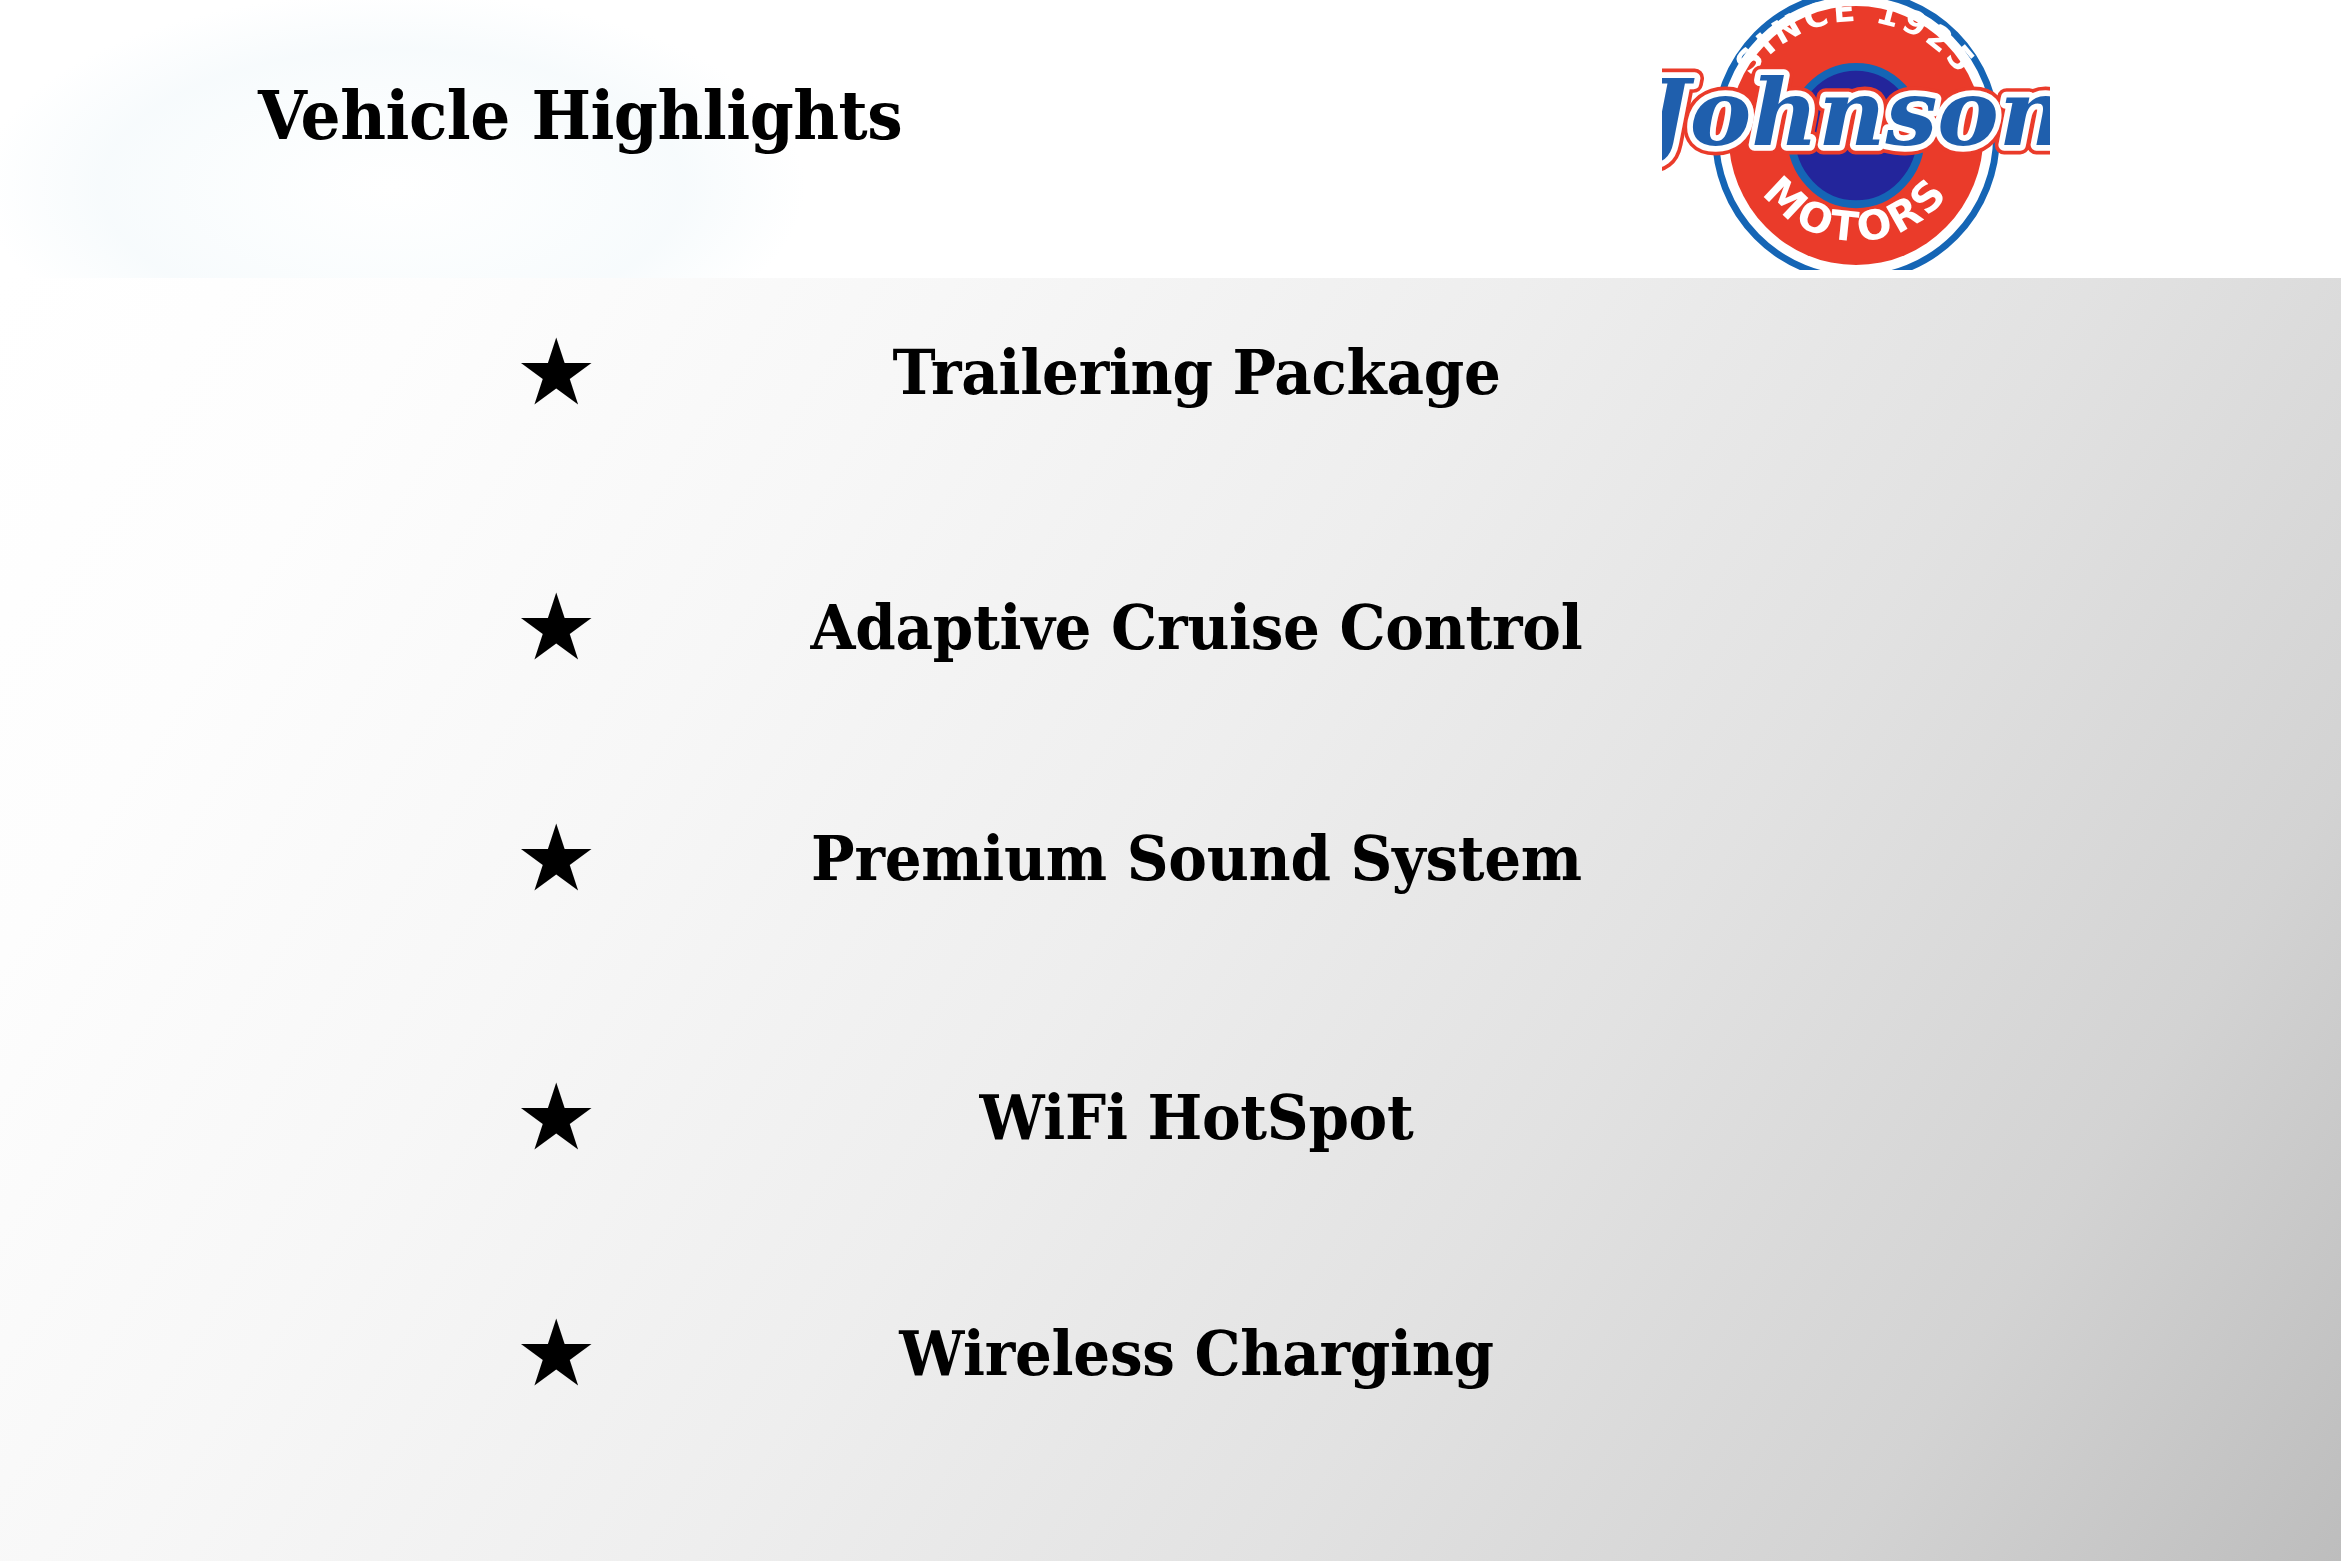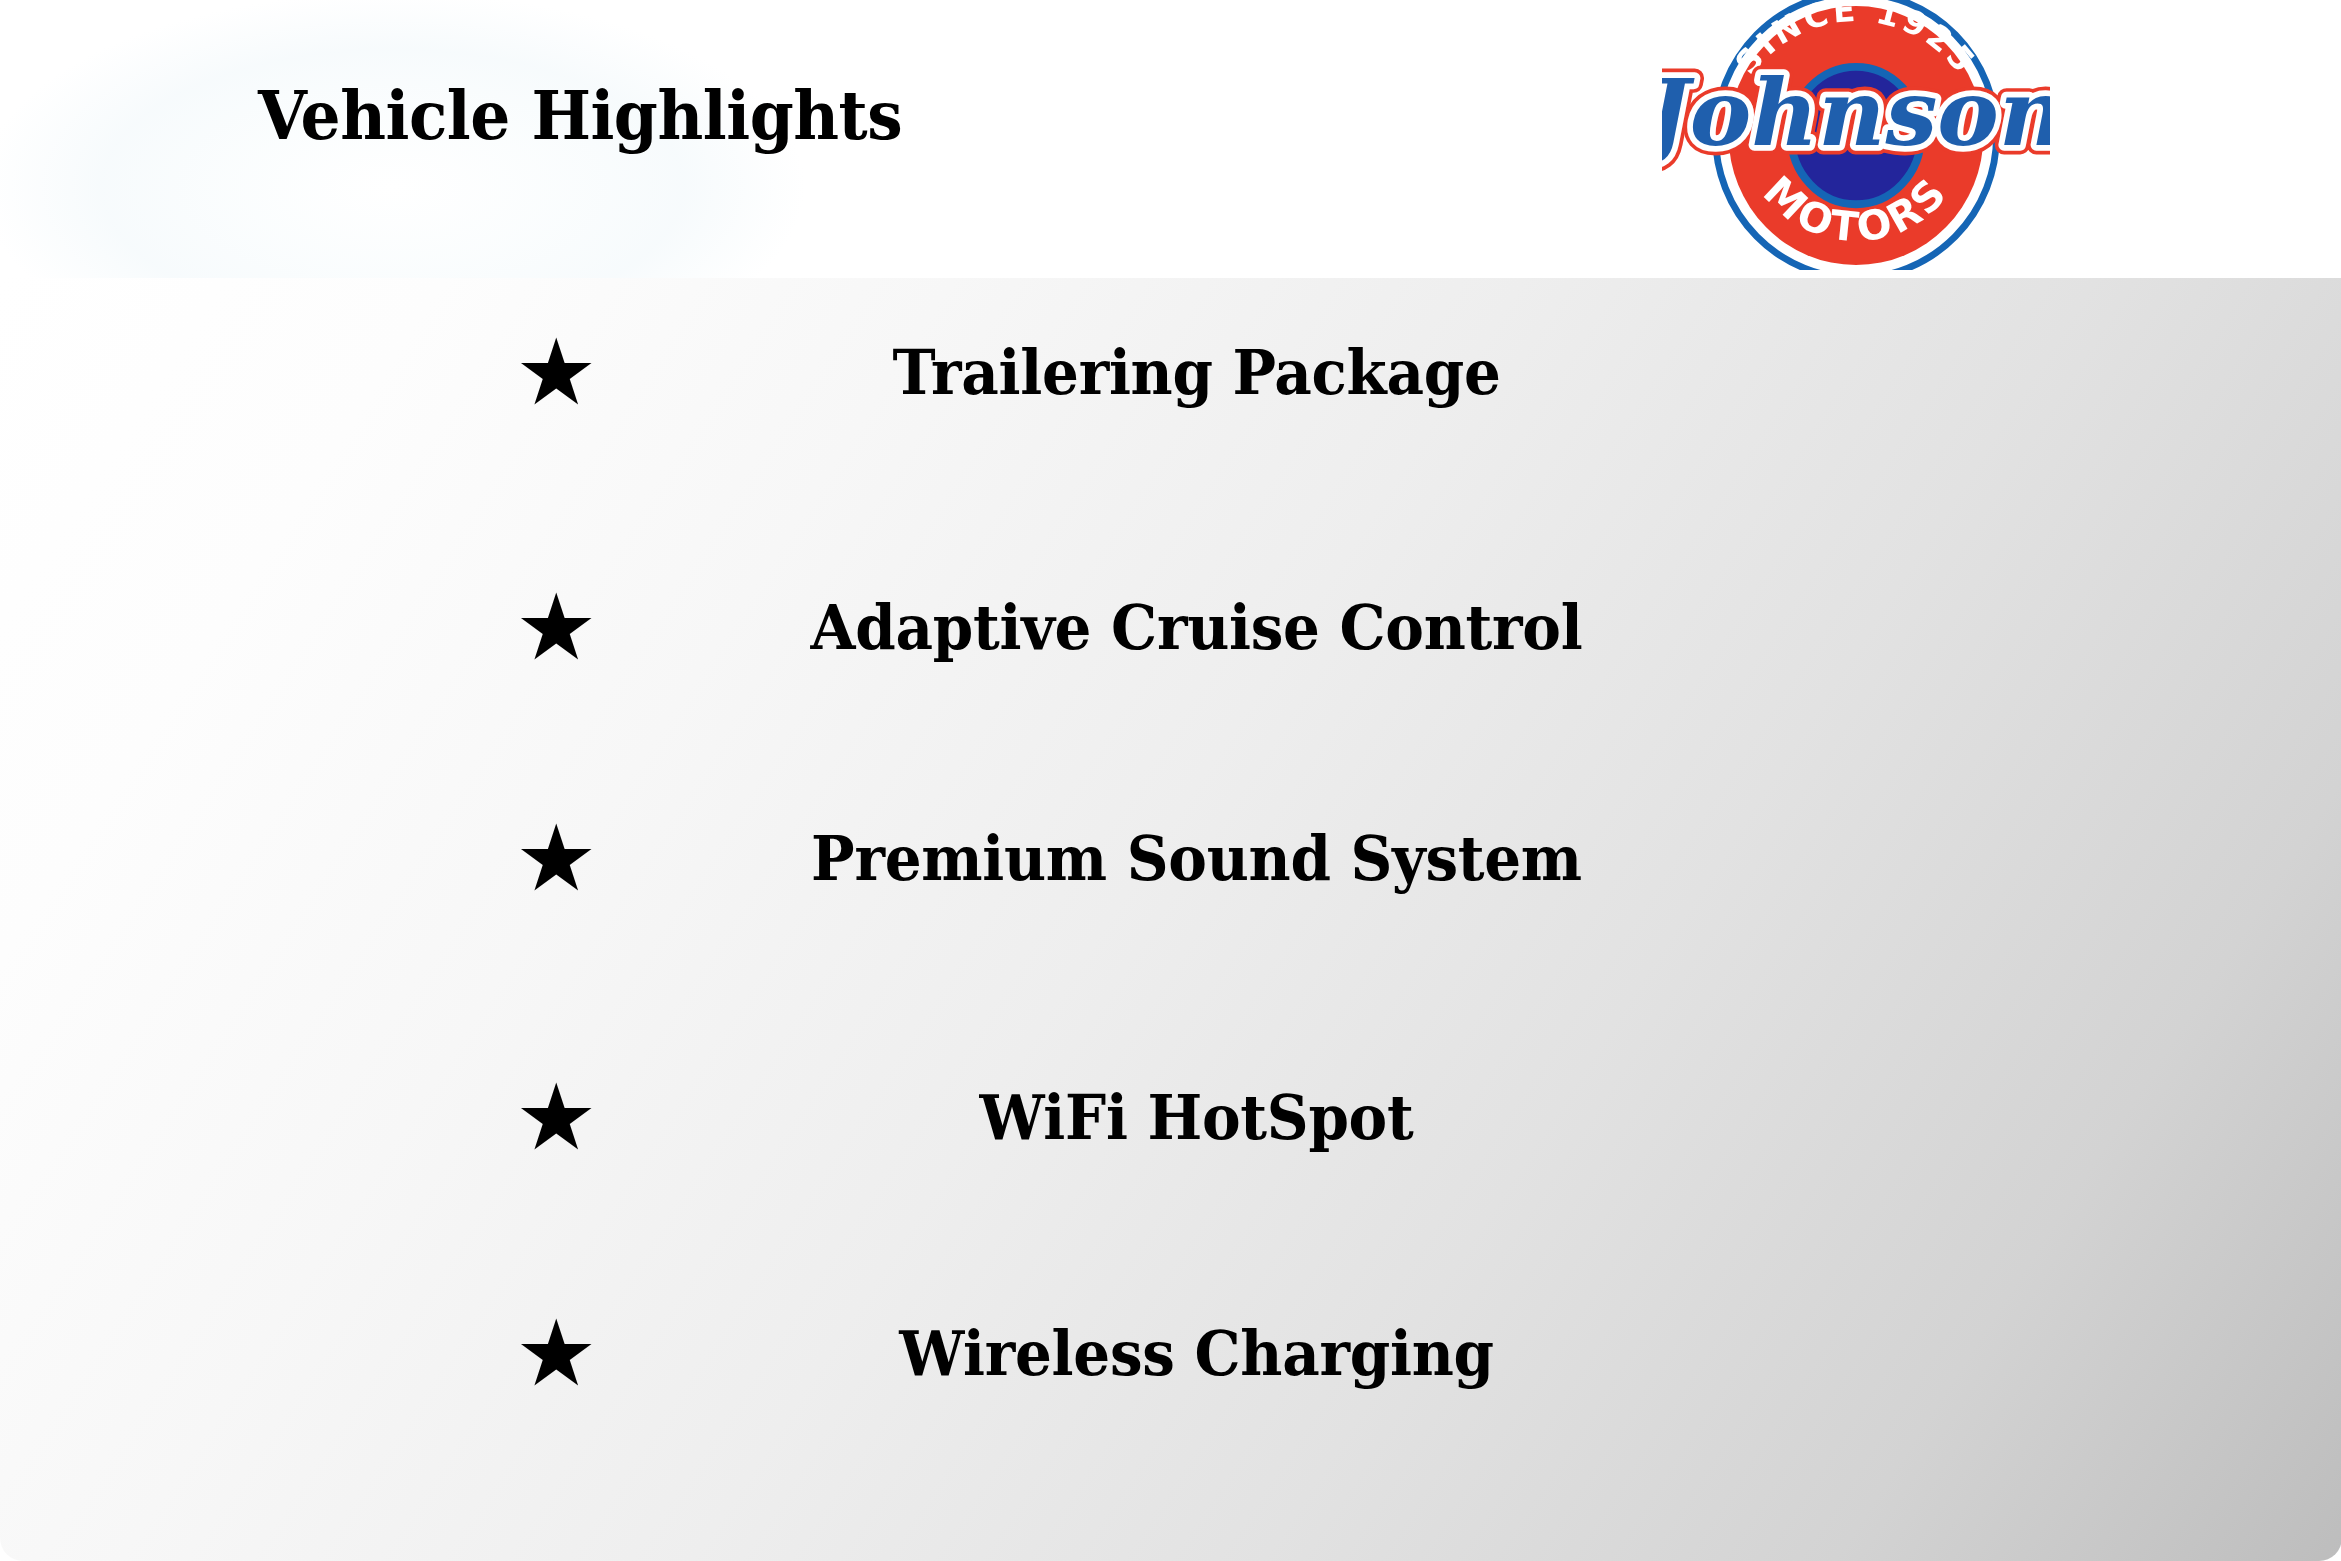--- a/index.html
+++ b/index.html
@@ -12,21 +12,20 @@
   body {
     font-family: "DejaVu Serif", serif;
     background: #ffffff;
   }
 
   #slide {
     position: relative;
     width: 2342px;
     height: 1561px;
     overflow: hidden;
-    border-radius: 23px;
   }
 
   
   #slide-body {
     position: absolute;
     left: 0;
     top: 278px;
     width: 2342px;
     height: 1283px;
     background:

